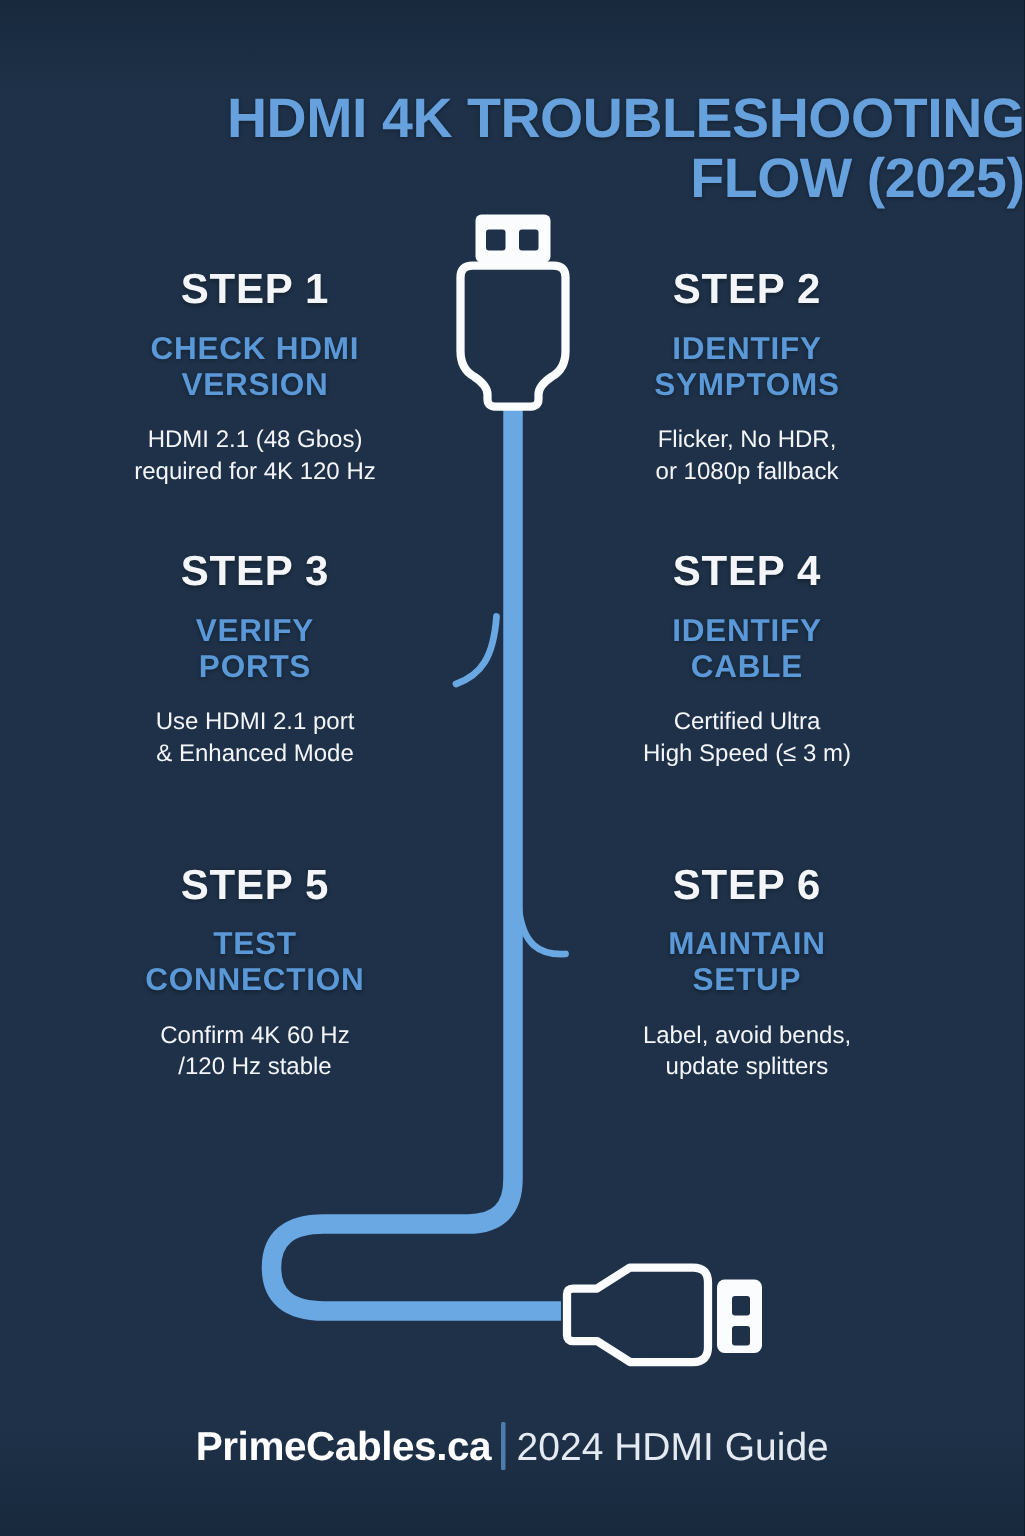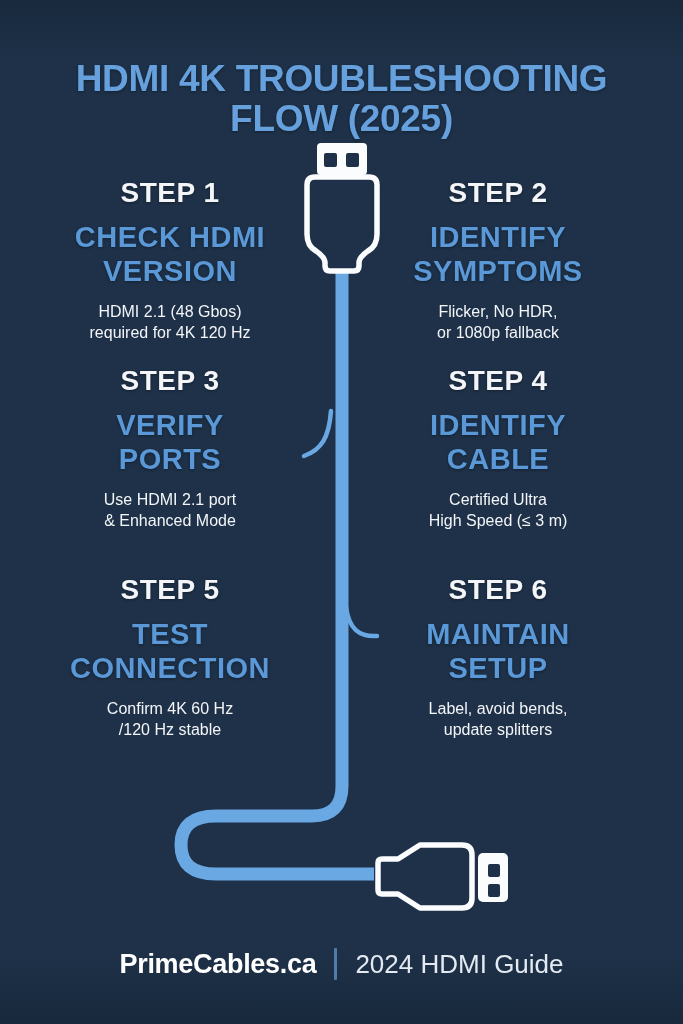--- a/index.html
+++ b/index.html
@@ -44,21 +44,21 @@
     stroke-linejoin: round;
   }
   .plug-fill { fill: var(--color-connector_white); }
   .plug-hole { fill: var(--color-bg); }
 
   .title {
     position: absolute;
     top: 34px;
     left: 0;
     width: 100%;
-    text-align: center;
+    text-align: right;
     color: var(--color-title_blue);
     font-size: 37px;
     font-weight: 700;
     letter-spacing: -0.3px;
     line-height: 1.1;
     text-shadow: 0 1px 3px rgba(0,0,0,0.35);
   }
 
   .step {
     position: absolute;
@@ -73,21 +73,21 @@
   .step-number {
     color: var(--color-text_white);
     font-size: 28px;
     font-weight: 700;
     letter-spacing: 0.5px;
     margin-bottom: 12px;
     text-shadow: 0 1px 3px rgba(0,0,0,0.35);
   }
   .step-heading {
     color: var(--color-heading_blue);
-    font-size: 29px;
+    font-size: 21px;
     font-weight: 700;
     letter-spacing: 0.5px;
     line-height: 1.16;
     margin-bottom: 14px;
     text-shadow: 0 1px 3px rgba(0,0,0,0.35);
   }
   .step-body {
     color: var(--color-text_white);
     font-size: 16px;
     font-weight: 400;
@@ -95,21 +95,21 @@
   }
 
   .footer {
     position: absolute;
     top: 948px;
     left: 0;
     width: 100%;
     display: flex;
     justify-content: center;
     align-items: center;
-    gap: 18px;
+    gap: 7px;
   }
   .footer-brand {
     color: #ffffff;
     font-size: 27px;
     font-weight: 700;
     letter-spacing: -0.3px;
   }
   .footer-divider {
     width: 3px;
     height: 32px;

